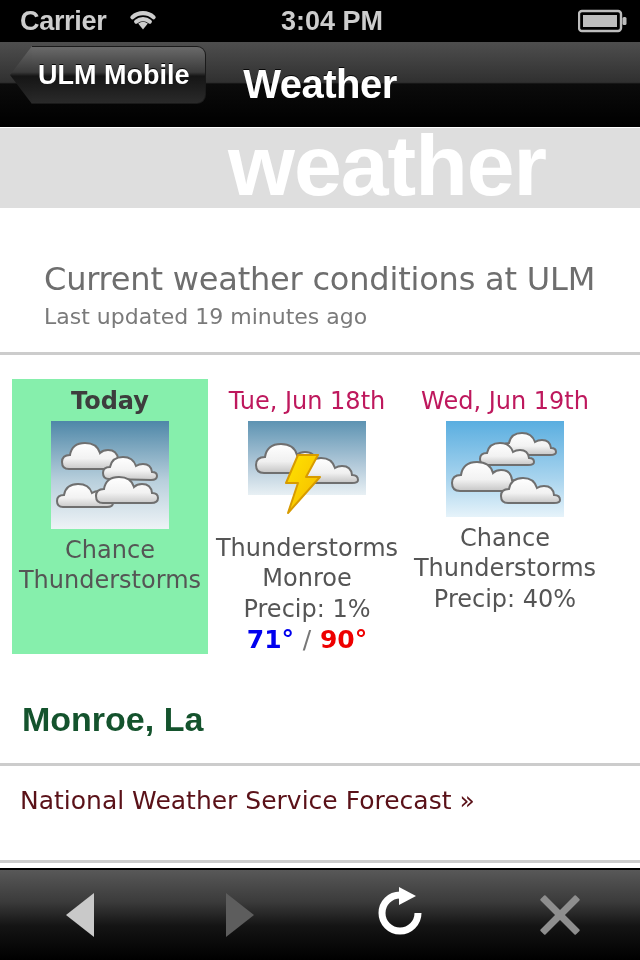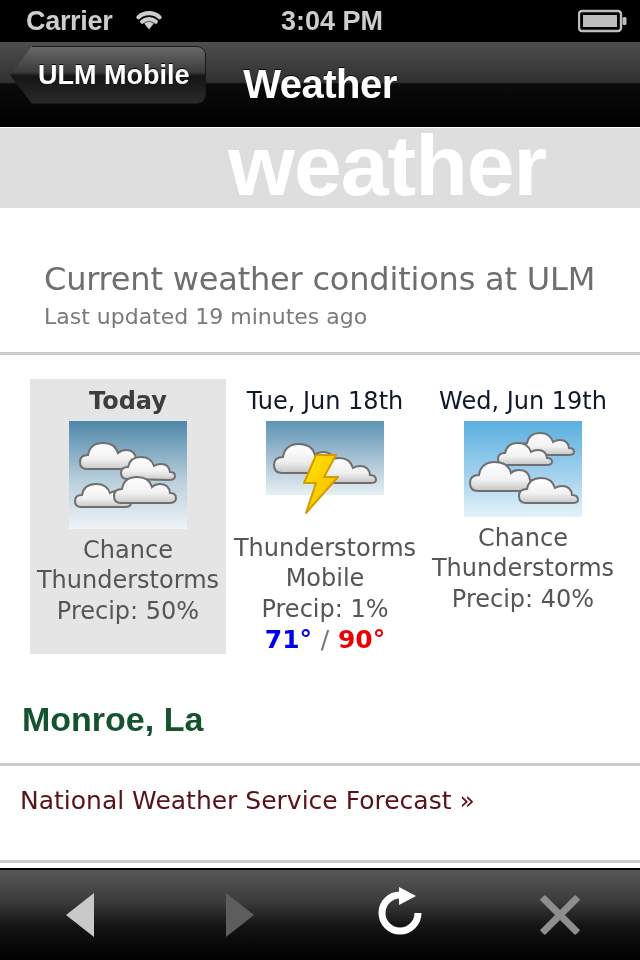--- a/index.html
+++ b/index.html
@@ -10,21 +10,21 @@
     overflow:hidden;
   }
   #screen { position:relative; width:640px; height:960px; background:#fff; }
 
   
   .statusbar{
     position:absolute; top:0; left:0; width:640px; height:42px;
     background:#000; display:flex; align-items:center;
     color:#cfcfcf;
   }
-  .sb-left{ display:flex; align-items:center; gap:20px; padding-left:26px; }
+  .sb-left{ display:flex; align-items:center; gap:20px; padding-left:20px; }
   .sb-carrier{ font-family:"Liberation Sans", sans-serif; font-size:27px; font-weight:700; color:#cdcdcd; letter-spacing:-0.3px;}
   .sb-center{
     position:absolute; left:0; right:0; text-align:center;
     font-family:"Liberation Sans", sans-serif; font-size:27px; font-weight:700; color:#cdcdcd;padding-left:24px;
   }
   .sb-right{ position:absolute; right:12px; top:0; height:42px; display:flex; align-items:center; }
 
   
   .navbar{
     position:absolute; top:42px; left:0; width:640px; height:85px;
@@ -86,23 +86,23 @@
 
   
   .forecast{
     position:absolute; top:379px; left:0; width:640px; height:275px;
     display:flex;
   }
   .card{
     width:198px; padding-top:8px;
     display:flex; flex-direction:column; align-items:center;
   }
-  .card.today{ margin-left:30px; width:196px; background:#e5e5e5; }
+  .card.today{ margin-left:12px; width:196px; background:#86efac; }
   .card .day{
-    font-size:24px; color:#0f172a; font-weight:400; margin-bottom:6px;
+    font-size:24px; color:#be185d; font-weight:400; margin-bottom:6px;
     white-space:nowrap;
   }
   .card.today .day{ font-weight:700; color:#3d3d3d; }
   .icon-box{ width:118px; height:96px; position:relative; overflow:hidden; }
   .icon-box.tall{ height:108px; }
   .card .cond{
     font-size:24px; color:#555; line-height:30px; text-align:center; margin-top:6px;
   }
   .card .precip{ font-size:24px; color:#555; margin-top:2px; }
   .card .temps{ font-size:25px; font-weight:700; margin-top:2px; }
@@ -207,21 +207,20 @@
             <path d="M58 58 q-6 0 -6-6 q0-6 7-6 q2-10 13-10 q10 0 13 9 q3-2 7-2 q8 0 9 8 q5 0 5 4 q0 4 -6 4 Z"></path>
             <path d="M12 86 q-6 0 -6-6 q0-6 7-6 q2-11 14-11 q11 0 14 9 q3-2 7-2 q8 0 9 8 q5 0 5 4 q0 4 -6 4 Z"></path>
             <path d="M52 82 q-7 0 -7-7 q0-7 8-7 q2-12 15-12 q12 0 15 10 q3-3 8-3 q9 0 10 9 q6 0 6 5 q0 5 -7 5 Z"></path>
           </g>
         </svg>
       </div>
       <div class="cond">
         <span>Chance</span><br>
         <span>Thunderstorms</span>
       </div>
-      <div class="precip">Precip: 50%</div>
     </div>
 
     <div class="card">
       <div class="day">Tue, Jun 18th</div>
       <div class="icon-box tall">
         <svg width="118" height="108" viewBox="0 0 118 108">
           <defs>
             <linearGradient id="sky2" x1="0" y1="0" x2="0" y2="1">
               <stop offset="0" stop-color="#5d93b2"></stop>
               <stop offset="0.6" stop-color="#b3cada"></stop>
@@ -240,21 +239,21 @@
           <rect x="0" y="0" width="118" height="74" fill="url(#sky2)"></rect>
           <g stroke="#6f6f6f" stroke-width="2" fill="url(#cl2)">
             <path d="M16 52 q-8 0 -8-8 q0-8 9-8 q2-13 16-13 q13 0 16 11 q3-3 8-3 q10 0 11 10 q7 0 7 6 q0 5 -8 5 Z"></path>
             <path d="M58 62 q-7 0 -7-7 q0-7 8-7 q2-11 14-11 q11 0 14 10 q3-2 7-2 q9 0 10 9 q6 0 6 5 q0 3 -6 3 Z"></path>
           </g>
           <path d="M50 34 L38 62 L50 62 L40 92 L72 56 L58 56 L70 34 Z" fill="url(#bolt)" stroke="#d79b00" stroke-width="2" stroke-linejoin="round"></path>
         </svg>
       </div>
       <div class="cond">
         <span>Thunderstorms</span><br>
-        <span>Mobile</span>
+        <span>Monroe</span>
       </div>
       <div class="precip">Precip: 1%</div>
       <div class="temps">
         <span class="lo">71°</span>
         <span class="sep">/</span>
         <span class="hi">90°</span>
       </div>
     </div>
 
     <div class="card">

